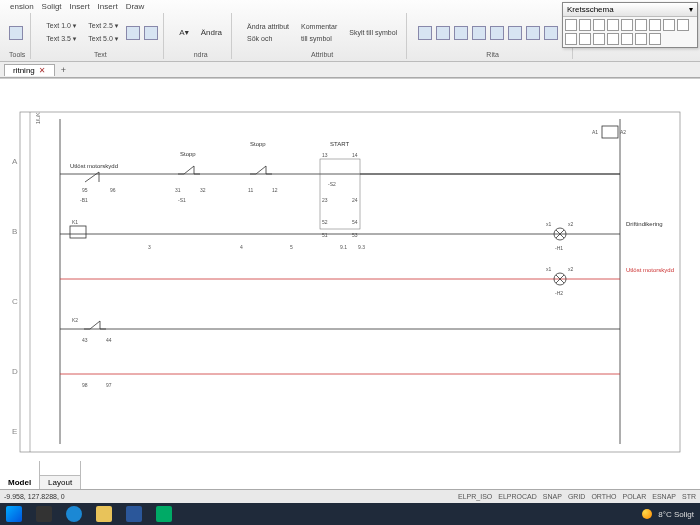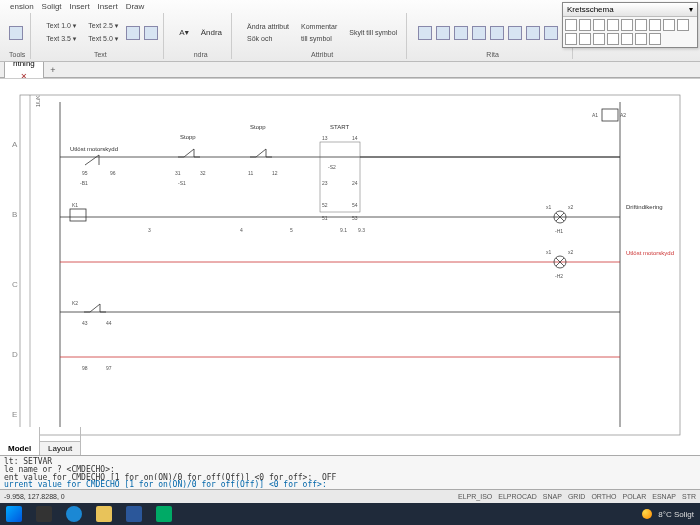--- a/index.html
+++ b/index.html
@@ -21,21 +21,21 @@
   .tiny { font-size: 7px; color: #444; }
 
   
   .floating-toolbar { position: absolute; top: 2px; right: 2px; width: 136px; background: #f7f7f7; border: 1px solid #888; box-shadow: 1px 1px 3px rgba(0,0,0,.2); }
   .floating-toolbar .ft-title { font-size: 8px; padding: 2px 4px; background: linear-gradient(#fff,#e4e4e4); border-bottom: 1px solid #bbb; display:flex; justify-content:space-between;}
   .ft-body { display: flex; flex-wrap: wrap; padding: 2px; gap: 2px; }
   .ft-body .ic { width: 12px; height: 12px; background: #fff; border: 1px solid #999; cursor: pointer; }
 
   
   .doc-tabs { background: #eee; border-bottom: 1px solid #aaa; height: 16px; display: flex; align-items: center; padding-left: 4px; gap: 2px;}
-  .doc-tab { background: #fff; border: 1px solid #aaa; border-bottom: none; padding: 1px 8px; font-size: 8px; display:flex; gap:4px; align-items:center;flex-direction:column;}
+  .doc-tab { background: #fff; border: 1px solid #aaa; border-bottom: none; padding: 1px 8px; font-size: 8px; display:flex; gap:4px; align-items:center;}
   .doc-close { color:#a33; cursor:pointer; }
   .doc-plus { width:14px; text-align:center; color:#555; cursor:pointer; }
 
   
   .canvas-wrap { flex: 1; position: relative; background: #fff; overflow: hidden; border-top:1px solid #ccc; }
   .canvas { position: absolute; inset: 0; }
   .canvas svg { width: 100%; height: 100%; }
   .wire { stroke: #333; stroke-width: 0.8; fill: none; }
   .thinw { stroke: #666; stroke-width: 0.5; fill:none;}
   .redw { stroke: #c33; stroke-width: 0.8; fill:none;}
@@ -265,26 +265,20 @@
         <text x="358" y="145" class="lbl-sm">9.3</text>
       </svg>
     </div>
 
     <div class="model-tabs">
       <span class="active">Model</span>
       <span>Layout</span>
     </div>
   </div>
 
-  <div class="cmdline">
-    <div class="row">lt: SETVAR</div>
-    <div class="row">le name or ? &lt;CMDECHO&gt;:</div>
-    <div class="row">ent value for CMDECHO [1 for on(ON)/0 for off(Off)] &lt;0 for off&gt;: _OFF</div>
-    <div class="row"><span class="cmdprompt">urrent value for CMDECHO [1 for on(ON)/0 for off(Off)] &lt;0 for off&gt;:</span></div>
-  </div>
 
   <div class="statusbar">
     <span>-9.958, 127.8288, 0</span>
     <div class="toggles">
       <span>ELPR_ISO</span>
       <span>ELPROCAD</span>
       <span>SNAP</span>
       <span>GRID</span>
       <span>ORTHO</span>
       <span>POLAR</span>

